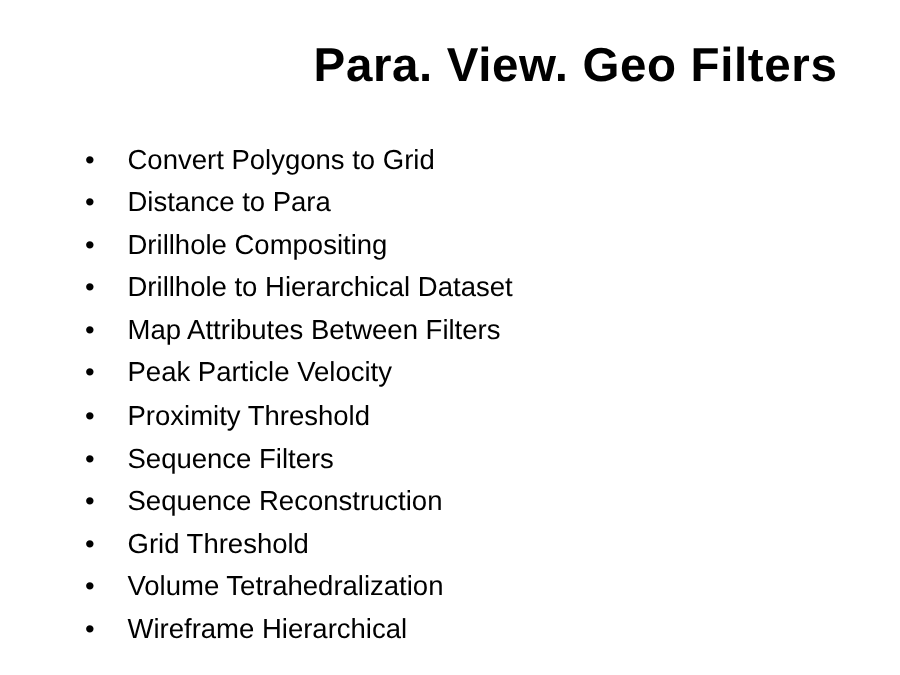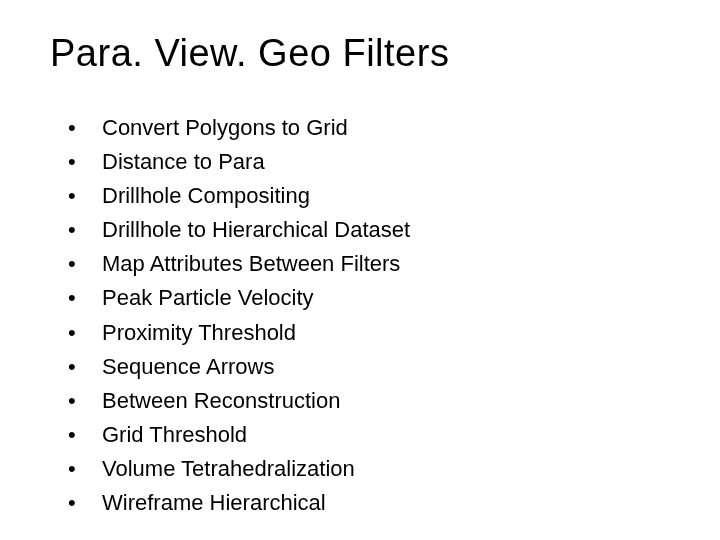--- a/index.html
+++ b/index.html
@@ -10,22 +10,22 @@
     body {
       width: 720px;
       height: 540px;
       background: #ffffff;
       font-family: Arial, Helvetica, sans-serif;
       color: #000000;
       padding: 32px 50px;
     }
     .title {
       font-size: 38px;
-      font-weight: 400;
-      text-align: left;
+      font-weight: 700;
+      text-align: right;
       margin-bottom: 36px;
       letter-spacing: 0.5px;
     }
     .list {
       list-style: none;
       padding-left: 18px;
     }
     .list-item {
       font-size: 22px;
       line-height: 1.55;
@@ -70,25 +70,25 @@
   <li class="list-item">
     <span class="bullet">•</span>
     <span class="item-text">Peak Particle Velocity</span>
   </li>
   <li class="list-item">
     <span class="bullet">•</span>
     <span class="item-text">Proximity Threshold</span>
   </li>
   <li class="list-item">
     <span class="bullet">•</span>
-    <span class="item-text">Sequence Arrows</span>
+    <span class="item-text">Sequence Filters</span>
   </li>
   <li class="list-item">
     <span class="bullet">•</span>
-    <span class="item-text">Between Reconstruction</span>
+    <span class="item-text">Sequence Reconstruction</span>
   </li>
   <li class="list-item">
     <span class="bullet">•</span>
     <span class="item-text">Grid Threshold</span>
   </li>
   <li class="list-item">
     <span class="bullet">•</span>
     <span class="item-text">Volume Tetrahedralization</span>
   </li>
   <li class="list-item">

